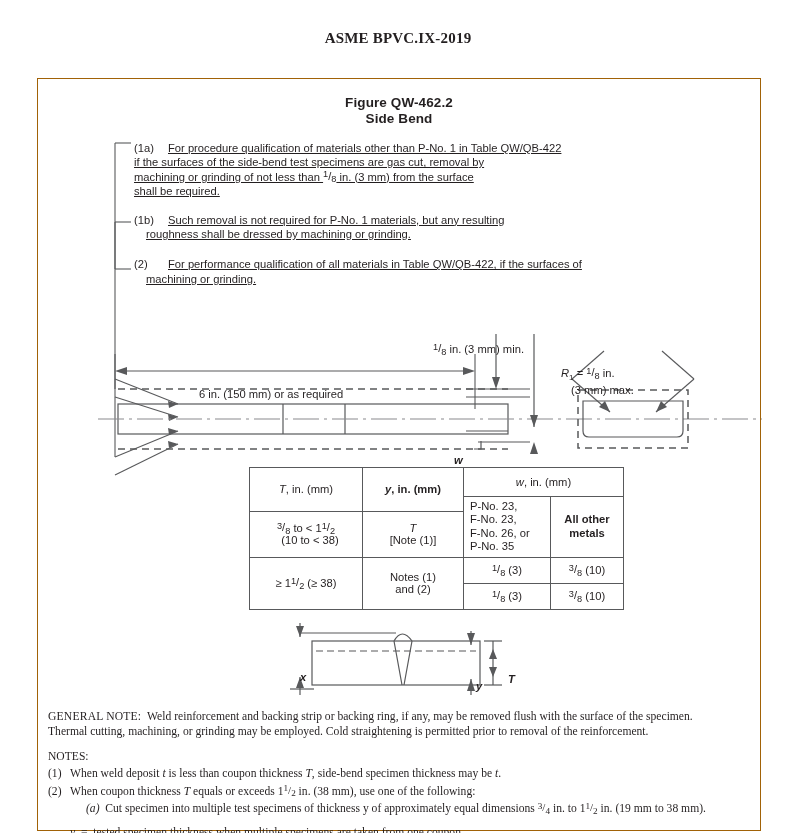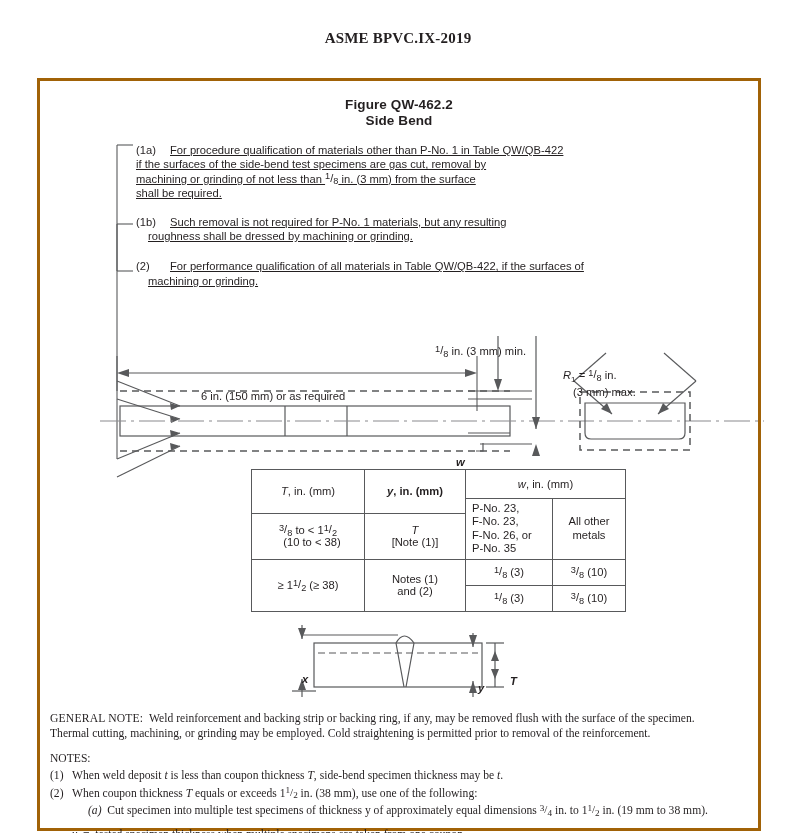--- a/index.html
+++ b/index.html
@@ -14,21 +14,21 @@
   .page-header{
     position:absolute;top:30px;left:0;width:796px;
     text-align:center;
     font-family:"Liberation Serif", serif;
     font-weight:bold;font-size:15px;
     letter-spacing:.2px;
   }
   .figure-box{
     position:absolute;left:37px;top:78px;
     width:724px;height:753px;
-    border:3px solid #a16207;
+    border:1px solid #a16207;
     box-sizing:border-box;
     background:#fff;
   }
   .fig-title{
     position:absolute;left:0;top:16px;width:100%;
     text-align:center;font-weight:bold;font-size:13.5px;
     line-height:16px;letter-spacing:.1px;
   }
   
   .notes-block{position:absolute;left:96px;top:62px;width:590px;font-size:11.2px;line-height:14.4px;text-decoration:underline;}
@@ -221,21 +221,21 @@
           <i>w</i>, in. (mm)
         </td>
       </tr>
       <tr>
         <td class="lft" rowspan="2" style="width:76px;line-height:13.4px;">
           <span>P-No. 23,</span><br>
           <span>F-No. 23,</span><br>
           <span>F-No. 26, or</span><br>
           <span>P-No. 35</span>
         </td>
-        <td rowspan="2" style="width:64px;line-height:13.4px;">
+        <td rowspan="2" style="width:64px;line-height:13.4px;font-weight:bold;">
           <span>All other</span><br>
           <span>metals</span>
         </td>
       </tr>
       <tr style="height:46px;">
         <td>
           <span class="fr"><span class="frac"><span class="n">3</span><span class="s">/</span><span class="d">8</span></span></span> to &lt; 1<span class="fr"><span class="frac"><span class="n">1</span><span class="s">/</span><span class="d">2</span></span></span><br>
           <span style="padding-left:8px;">(10 to &lt; 38)</span>
         </td>
         <td>

